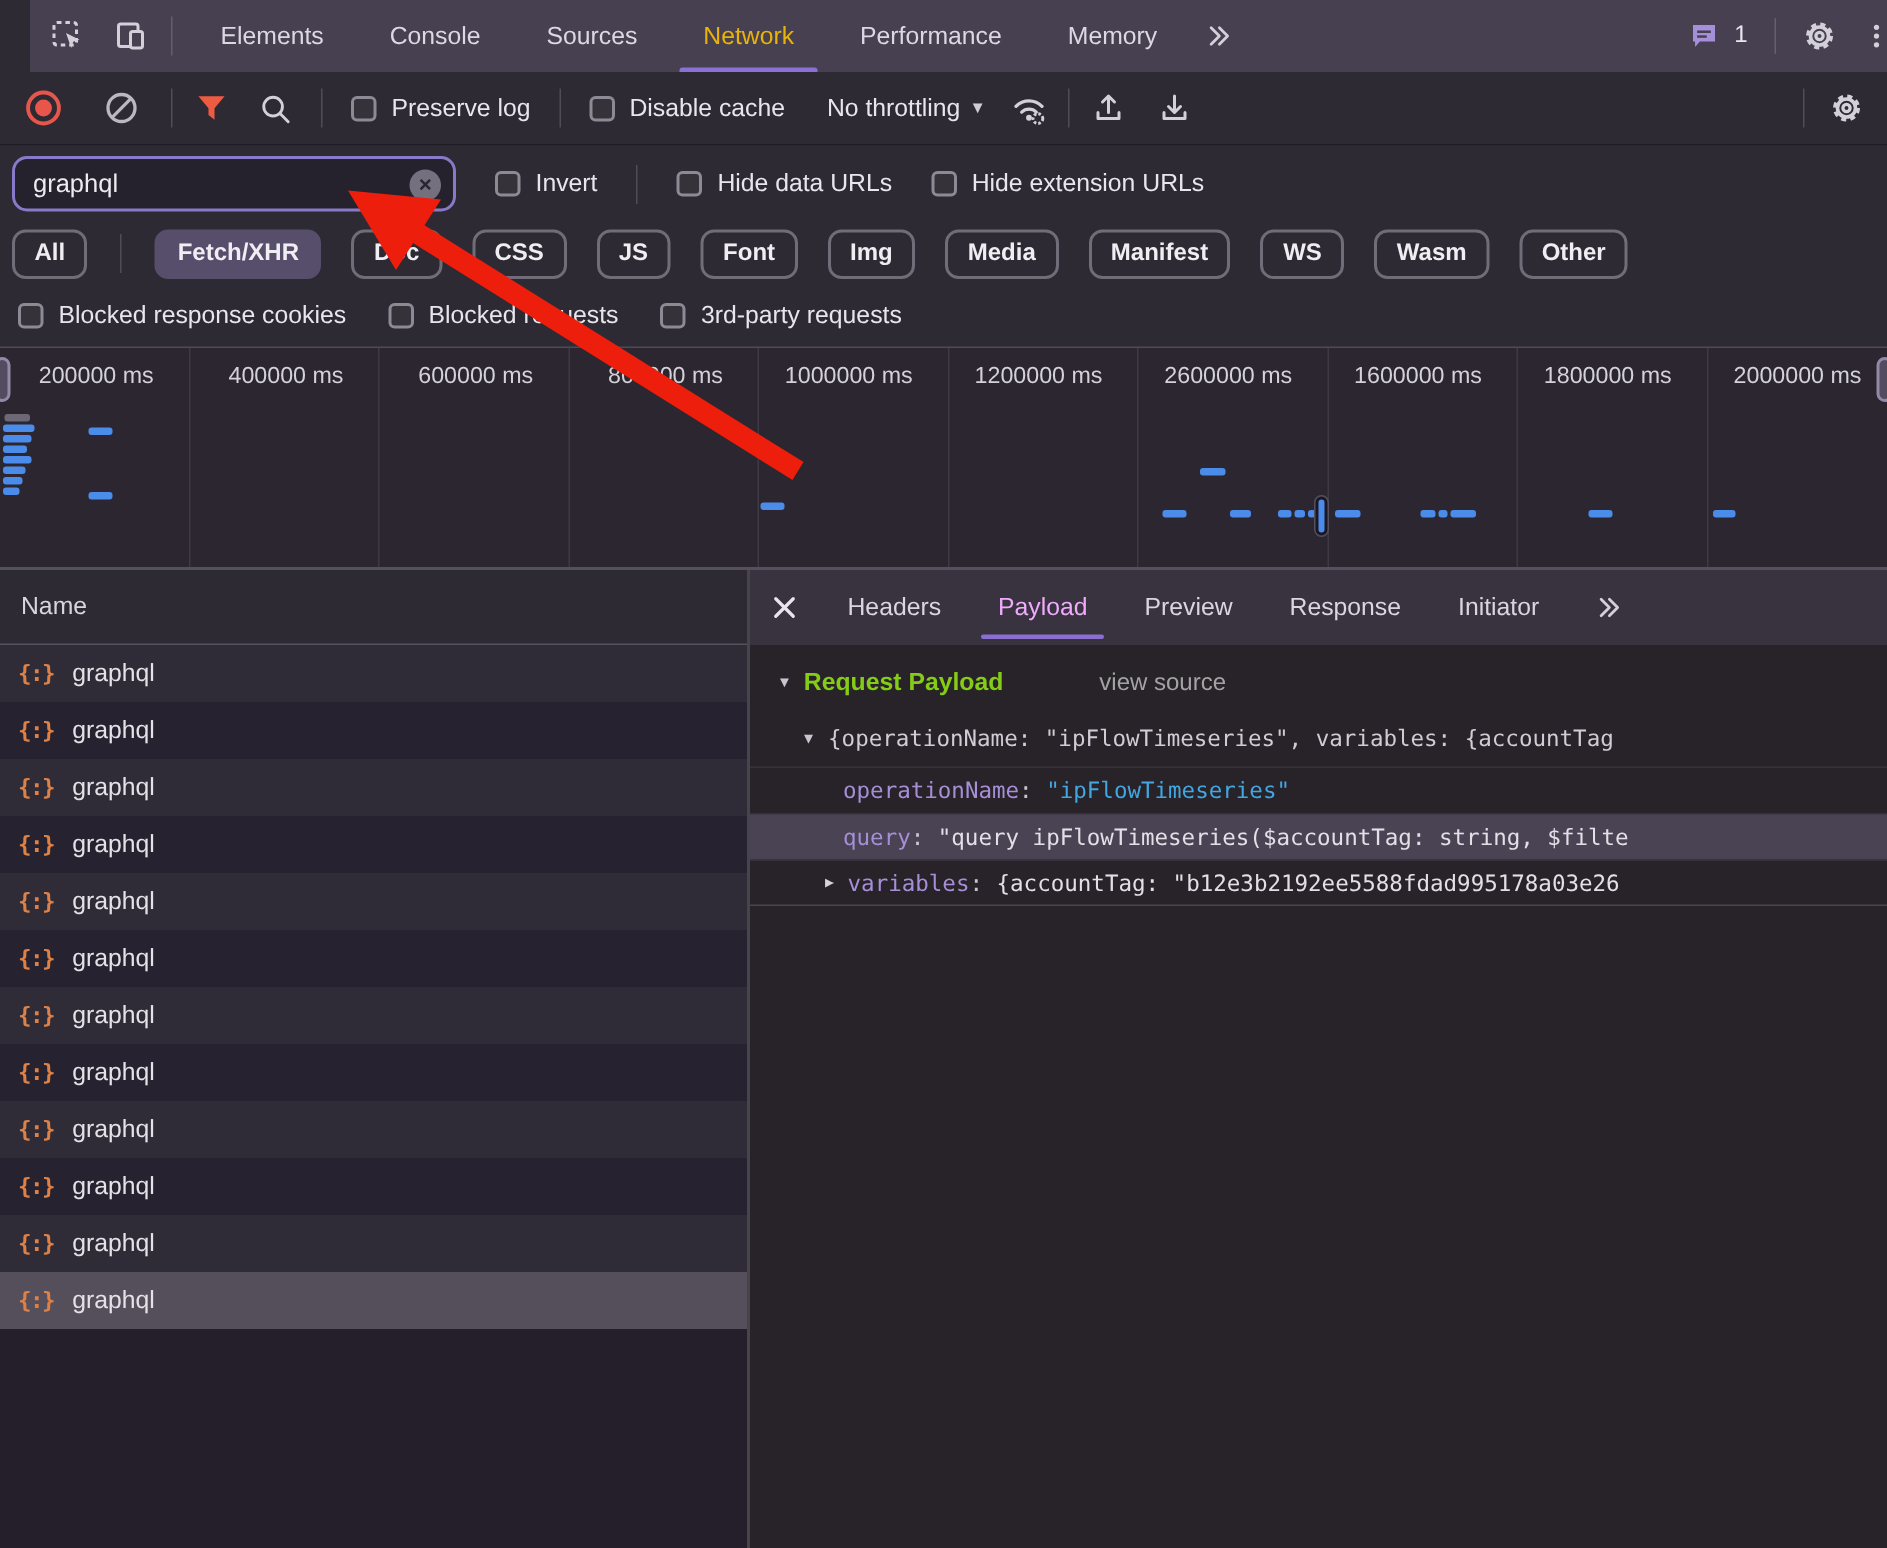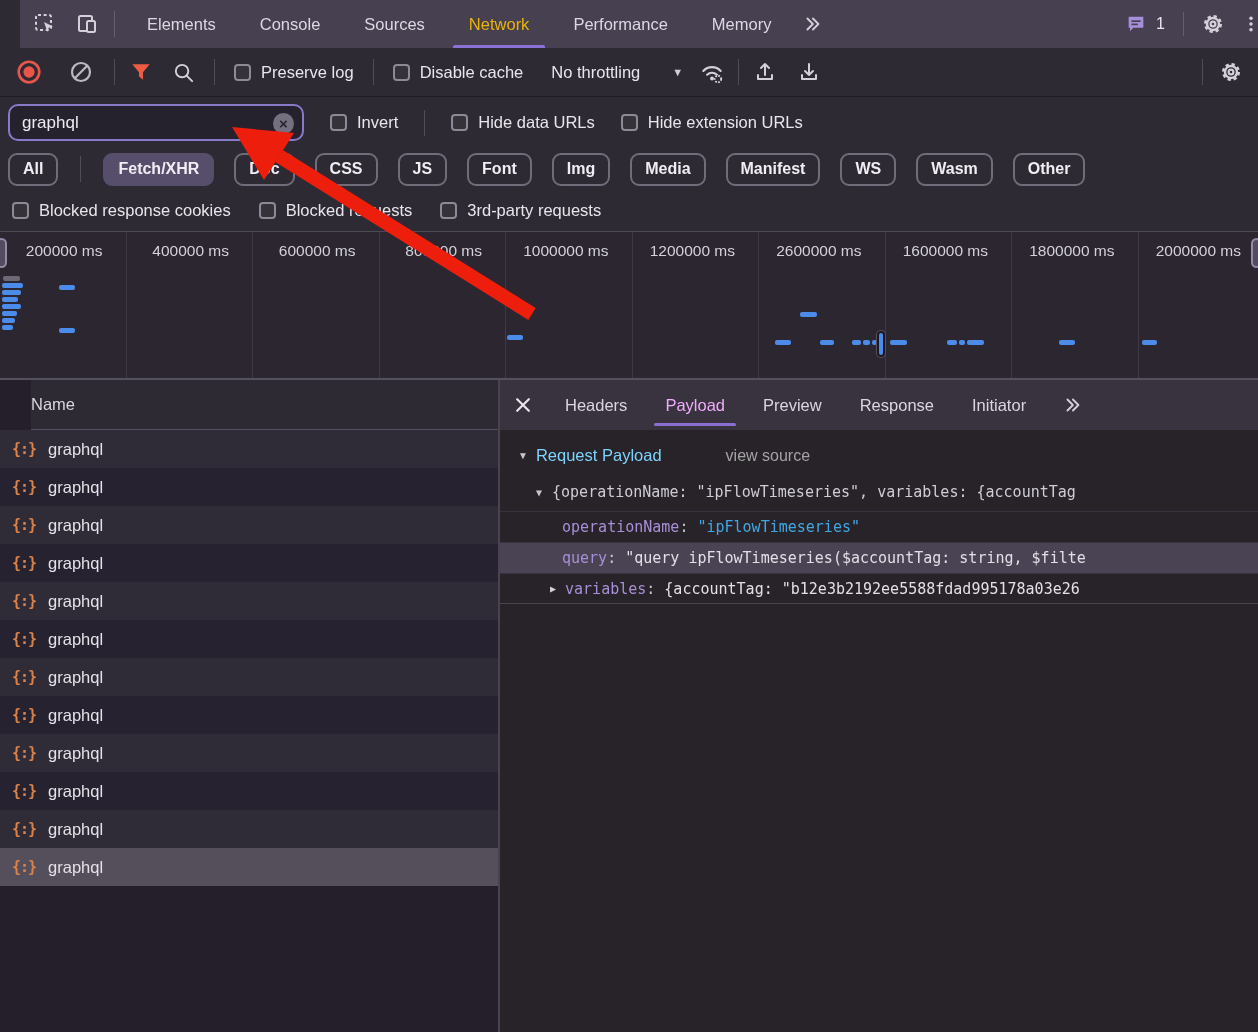--- a/index.html
+++ b/index.html
@@ -26,21 +26,21 @@
   
   #net-toolbar {
     position:absolute; left:0; top:48px; width:1258px; height:49px;
     background:#2e2a33; display:flex; align-items:center; border-bottom:1px solid #201c26;
   }
   .tool-btn { width:34px; height:34px; display:flex; align-items:center; justify-content:center; border-radius:4px; }
   .v-div { width:1px; height:26px; background:#514c59; margin:0 9px; }
   .check-row { display:flex; align-items:center; gap:10px; margin:0 10px; }
   .checkbox { width:17px; height:17px; border:2px solid #8d8995; border-radius:4px; background:#363239; }
   .tool-label { font-size:16.5px; color:#e8e5ec; white-space:nowrap; }
-  .dropdown { display:flex; align-items:center; gap:32px; margin:0 12px 0 18px; }
+  .dropdown { display:flex; align-items:center; gap:6px; margin:0 12px 0 18px; }
   .caret { font-size:11px; color:#cfccd6; }
   
   #filter-row { position:absolute; left:0; top:97px; width:1258px; height:51px; background:#2e2a33; display:flex; align-items:center; }
   #filter-input-wrap {
     position:relative; width:296px; height:37px; margin-left:8px;
     border:2px solid #8a79c9; border-radius:10px; background:#26222d;
     display:flex; align-items:center; padding:0 36px 0 12px;
   }
   #filter-input { background:transparent; border:none; outline:none; color:#edebf1; font-size:17px; width:100%; font-family:"Liberation Sans",sans-serif; }
   #filter-clear { position:absolute; right:8px; top:7px; width:21px; height:21px; border-radius:50%; background:#75707e; color:#2a2630; font-size:15px; font-weight:bold; display:flex; align-items:center; justify-content:center; }
@@ -58,38 +58,38 @@
   .tl-col { width:126.5px; flex:0 0 auto; border-right:1px solid #3e3945; height:100%; }
   #timeline-labels { position:absolute; left:0; top:0; height:38px; display:flex; }
   .tl-label { width:126.5px; flex:0 0 auto; display:flex; align-items:center; justify-content:flex-end; padding-right:24px; font-size:15.5px; color:#d4d1d9; white-space:nowrap; overflow:visible; }
   .tl-bar { position:absolute; height:5px; border-radius:2px; background:#4b8bea; }
   .tl-bar.gray { background:#6d6875; }
   #tl-marker { position:absolute; width:8px; height:26px; border-radius:4px; background:#4b8bea; border:2px solid #1c1823; box-shadow:0 0 0 1px #55505e; }
   .tl-pill { position:absolute; width:11px; height:30px; border-radius:6px; background:#534c60; border:2px solid #948aa8; top:6px; }
   
   #main { position:absolute; left:0; top:380px; width:1258px; height:652px; display:flex; }
   #left-panel { width:500px; flex:0 0 auto; background:#241f2a; border-right:2px solid #49434f; display:flex; flex-direction:column; }
-  #name-header { height:50px; background:#2e2a34; border-bottom:1px solid #55505e; display:flex; align-items:center; font-size:16.5px; color:#d9d5de;margin-left:31px; }
+  #name-header { height:50px; background:#2e2a34; border-bottom:1px solid #55505e; display:flex; align-items:center; padding-left:14px; font-size:16.5px; color:#d9d5de; }
   #request-list { flex:0 0 auto; }
   .req-row { height:38px; display:flex; align-items:center; gap:12px; padding-left:12px; font-size:16.5px; color:#e4e1e7; }
   .req-row:nth-child(odd) { background:#2f2b37; }
   .req-row:nth-child(even) { background:#262230; }
   .req-row.selected { background:#554f5c; }
   .braces-icon { color:#dd8147; font-family:"DejaVu Sans Mono",monospace; font-size:15px; font-weight:bold; letter-spacing:-1px; }
   
   #right-panel { flex:1; background:#282329; display:flex; flex-direction:column; overflow:hidden; }
   #detail-tabstrip { height:50px; background:#393340; display:flex; align-items:center; flex:0 0 auto; }
   #detail-close { width:46px; height:50px; display:flex; align-items:center; justify-content:center; }
   .detail-tab { position:relative; height:50px; display:flex; align-items:center; padding:0 19px; font-size:16.5px; color:#dad6df; }
   .detail-tab.active { color:#f0abfc; }
   .detail-tab.active::after { content:""; position:absolute; left:8px; right:8px; bottom:4px; height:3px; background:#8a6fd0; border-radius:2px; }
   #detail-more { margin-left:10px; }
   #payload-area { flex:1; font-family:"DejaVu Sans Mono",monospace; }
   #payload-title-row { display:flex; align-items:center; gap:8px; padding:16px 0 10px 18px; font-family:"Liberation Sans",sans-serif; }
-  #payload-title { font-size:16.5px; font-weight:normal; color:#7dd3fc; }
+  #payload-title { font-size:16.5px; font-weight:bold; color:#84cc16; }
   #view-source { font-size:16px; color:#a3a3a3; margin-left:56px; }
   .tri { font-size:10px; color:#c9c5d0; }
   #payload-summary { display:flex; align-items:center; gap:10px; padding:8px 0 10px 36px; font-size:15px; color:#cfccd5; white-space:nowrap; overflow:hidden; }
   .pl-row { display:flex; align-items:center; height:31px; padding-left:62px; font-size:15px; white-space:nowrap; overflow:hidden; border-top:1px solid #38323f; }
   .pl-row:last-child { border-bottom:1px solid #4a4450; }
   .pl-row.highlighted { background:#49425312; background:#4a4353; }
   .pl-row.has-tri { padding-left:50px; }
   .pl-key { color:#a78fd8; }
   .pl-colon { color:#c9c5d0; margin-right:9px; }
   .pl-val-string { color:#41a7e2; }

